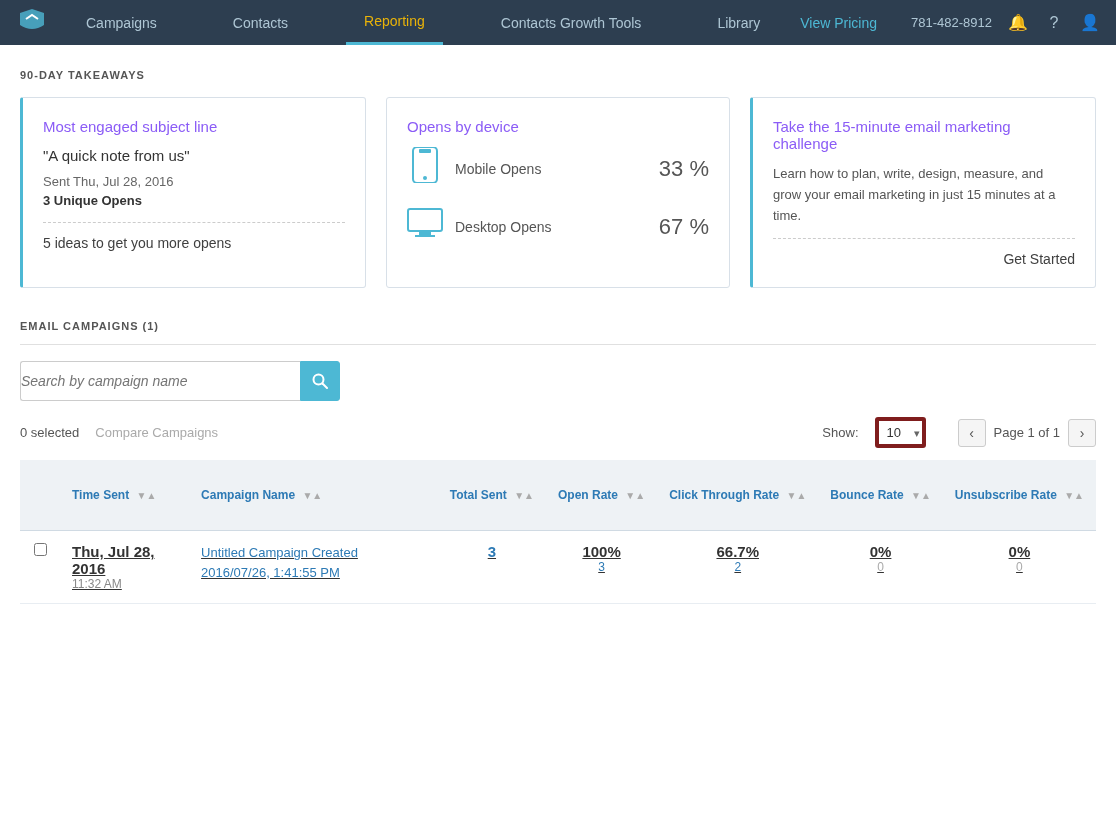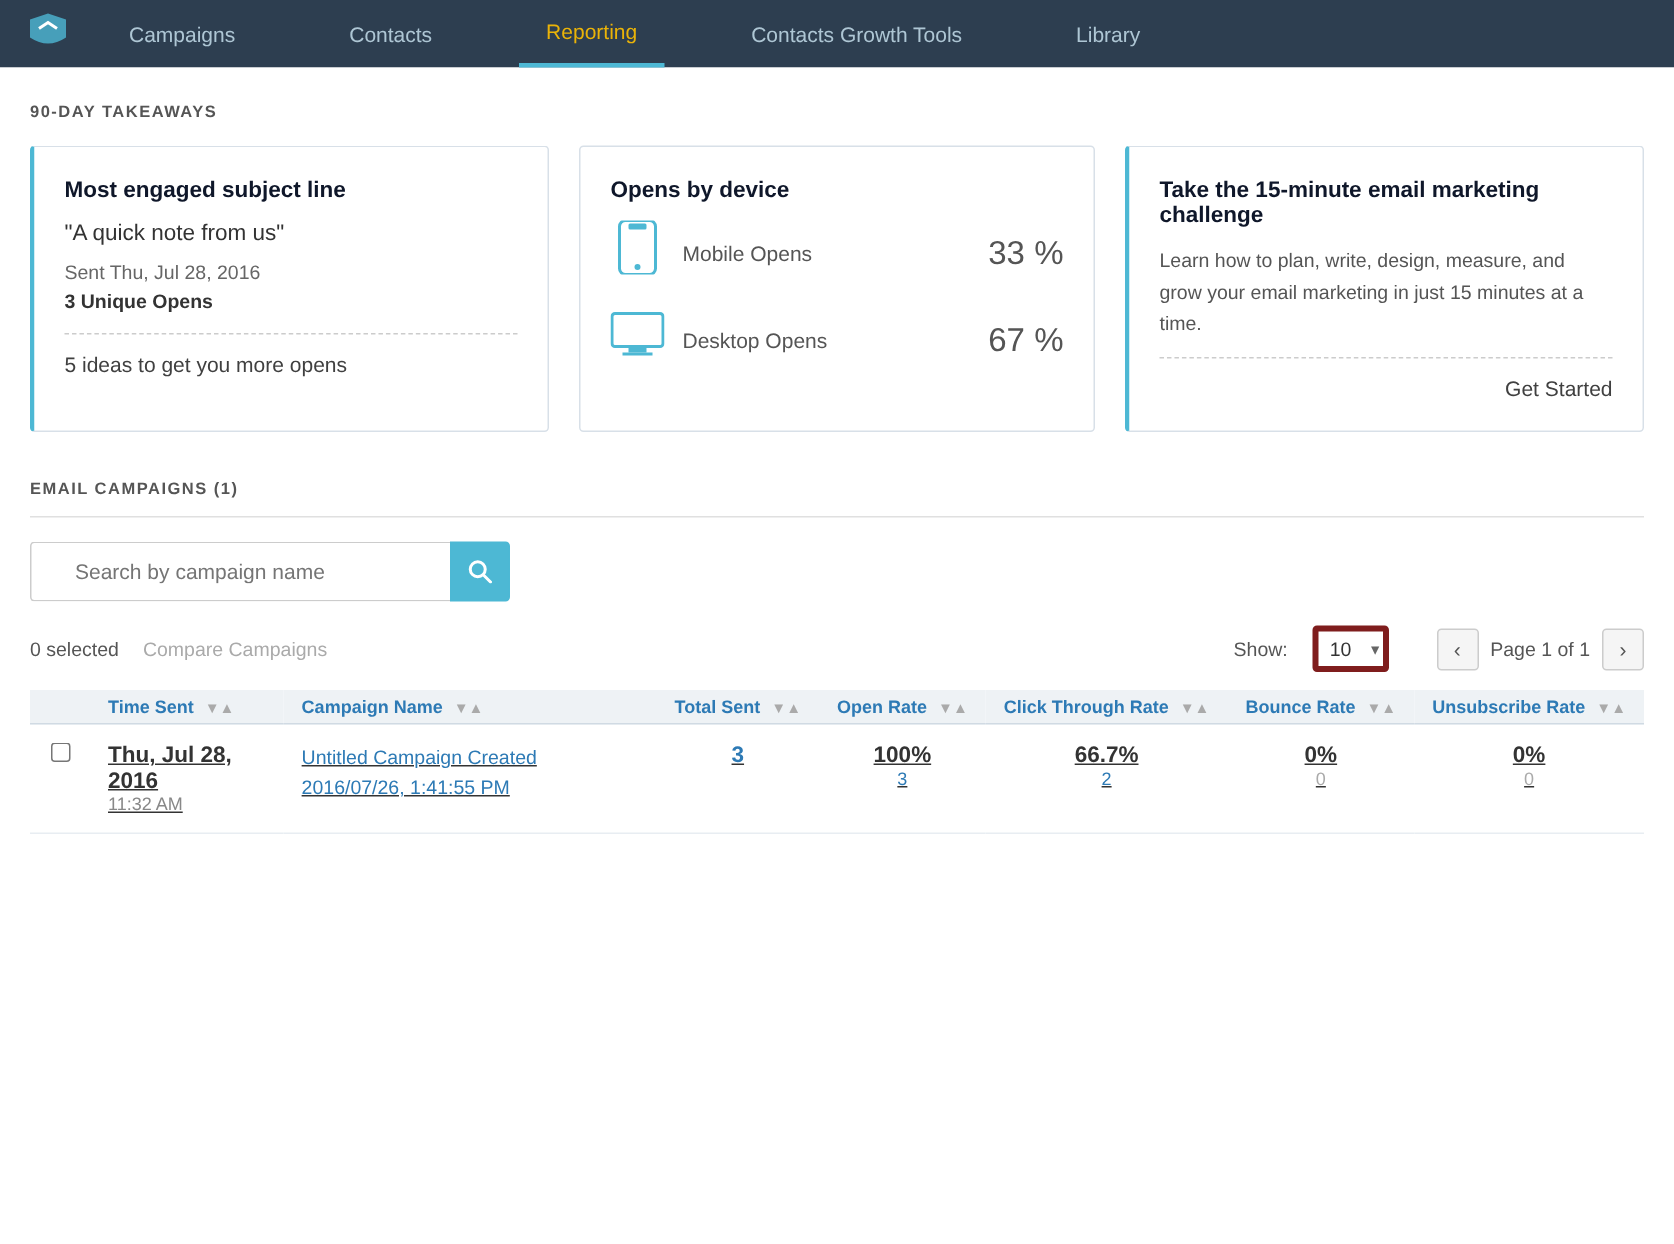--- a/index.html
+++ b/index.html
@@ -20,21 +20,21 @@
     
     .main { background: #fff; min-height: 784px; padding: 24px 20px; }
 
     
     .section-title { font-size: 11px; font-weight: 700; letter-spacing: 1px; color: #555; text-transform: uppercase; margin-bottom: 16px; }
 
     
     .cards-row { display: flex; gap: 20px; margin-bottom: 32px; }
     .card { border: 1px solid #d8e0e8; border-radius: 3px; padding: 20px; flex: 1; background: #fff; }
     .card.blue-border { border-left: 3px solid #4db8d4; }
-    .card-title { color: #0f172a; font-size: 15px; font-weight: 700; margin-bottom: 12px; }
+    .card-title { color: #8b5cf6; font-size: 15px; font-weight: 400; margin-bottom: 12px; }
     .card-subtitle { color: #333; font-size: 15px; margin-bottom: 10px; }
     .card-meta { color: #666; font-size: 13px; margin-bottom: 4px; }
     .card-meta-bold { font-weight: 700; font-size: 13px; color: #333; margin-bottom: 14px; }
     .card-divider { border: none; border-top: 1px dashed #ccc; margin: 12px 0; }
     .card-link { color: #404040; font-size: 14px; text-decoration: none; cursor: pointer; }
 
     
     .device-row { display: flex; align-items: center; gap: 12px; margin-bottom: 18px; }
     .device-icon { font-size: 26px; color: #4db8d4; width: 36px; text-align: center; }
     .device-label { color: #555; font-size: 14px; flex: 1; }
@@ -43,39 +43,39 @@
     
     .card-desc { color: #555; font-size: 13px; line-height: 1.6; margin-bottom: 10px; }
 
     
     .email-section { margin-top: 8px; }
     .email-section-title { font-size: 11px; font-weight: 700; letter-spacing: 1px; color: #555; text-transform: uppercase; margin-bottom: 12px; }
     .section-divider { border: none; border-top: 1px solid #e0e0e0; margin-bottom: 16px; }
 
     
     .search-row { display: flex; align-items: center; gap: 0; margin-bottom: 16px; }
-    .search-input { width: 280px; height: 40px; border: 1px solid #ccc; border-right: none; border-radius: 3px 0 0 3px; padding: 0 29px; font-size: 14px; color: #999; outline: none; }
+    .search-input { width: 280px; height: 40px; border: 1px solid #ccc; border-right: none; border-radius: 3px 0 0 3px; padding: 0 0; font-size: 14px; color: #999; outline: none; font-style: italic; }
     .search-btn { width: 40px; height: 40px; background: #4db8d4; border: 1px solid #4db8d4; border-radius: 0 3px 3px 0; color: #fff; cursor: pointer; display: flex; align-items: center; justify-content: center; font-size: 16px; }
 
     
     .toolbar { display: flex; align-items: center; margin-bottom: 12px; gap: 16px; }
     .selected-count { color: #555; font-size: 13px; }
     .compare-btn { color: #aaa; font-size: 13px; cursor: pointer; }
     .show-label { margin-left: auto; color: #555; font-size: 13px; }
     .show-select { border: 4px solid #7f1d1d; border-radius: 3px; padding: 4px 8px; font-size: 13px; color: #333; cursor: pointer; appearance: none; background: #fff; padding-right: 20px; }
     .show-wrap { position: relative; display: inline-block; }
     .show-wrap::after { content: "▾"; position: absolute; right: 6px; top: 50%; transform: translateY(-50%); pointer-events: none; font-size: 11px; color: #666; }
     .page-nav { display: flex; align-items: center; gap: 8px; margin-left: 16px; }
     .page-btn { width: 28px; height: 28px; border: 1px solid #ccc; border-radius: 3px; background: #f5f5f5; cursor: pointer; display: flex; align-items: center; justify-content: center; font-size: 14px; color: #555; }
     .page-info { font-size: 13px; color: #555; }
 
     
     table { width: 100%; border-collapse: collapse; }
     thead tr { background: #eef2f5; }
-    th { padding: 4px 12px; font-size: 12px; font-weight: 700; color: #2d7ab5; text-align: left; border-bottom: 1px solid #d0dae3; cursor: pointer; white-space: nowrap; }
+    th { padding: 28px 12px; font-size: 12px; font-weight: 700; color: #2d7ab5; text-align: left; border-bottom: 1px solid #d0dae3; cursor: pointer; white-space: nowrap; }
     th.center { text-align: center; }
     .sort-arrows { font-size: 10px; color: #aaa; margin-left: 4px; }
     tbody tr { background: #fff; border-bottom: 1px solid #e8edf2; }
     td { padding: 12px; font-size: 13px; color: #333; vertical-align: top; text-decoration: underline; }
     .cell-main { font-size: 15px; font-weight: 600; color: #333; }
     .cell-sub { font-size: 12px; color: #888; }
     .campaign-link { color: #2d7ab5; text-decoration: none; font-size: 13px; line-height: 1.5; }
     .checkbox-cell { width: 40px; text-align: center; }
     .rate-main { text-align: center; font-size: 15px; font-weight: 600; }
     .rate-sub { text-align: center; font-size: 12px; color: #2d7ab5; }
@@ -91,20 +91,27 @@
       <path d="M10 14 L16 10 L22 14" stroke="#fff" stroke-width="2" fill="none"></path>
     </svg>
   </div>
   <div class="nav-items">
     <a class="nav-item">Campaigns</a>
     <a class="nav-item">Contacts</a>
     <a class="nav-item active">Reporting</a>
     <a class="nav-item">Contacts Growth Tools</a>
     <a class="nav-item">Library</a>
   </div>
+  <div class="nav-right">
+    <a class="nav-item pricing">View Pricing</a>
+    <span style="color:#aec6d4; font-size:13px;">781-482-8912</span>
+    <span class="nav-icon">🔔</span>
+    <span class="nav-icon">?</span>
+    <span class="nav-icon">👤</span>
+  </div>
 </nav>
 
 <div class="main">
 
   <div class="section-title">90-DAY TAKEAWAYS</div>
 
   <div class="cards-row">
 
     <div class="card blue-border">
       <div class="card-title">Most engaged subject line</div>

